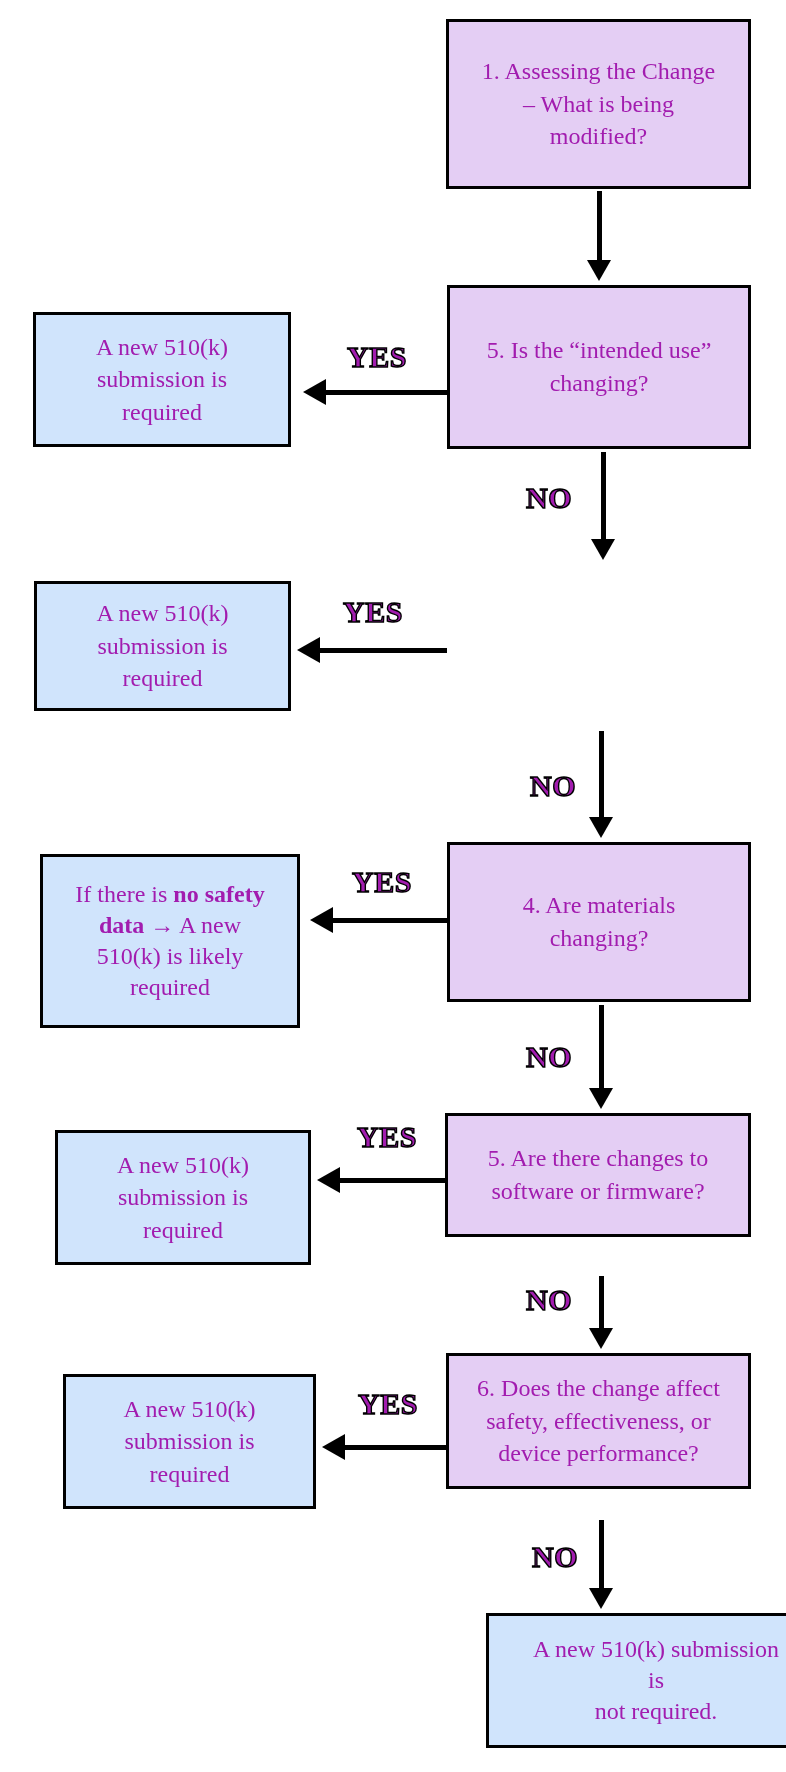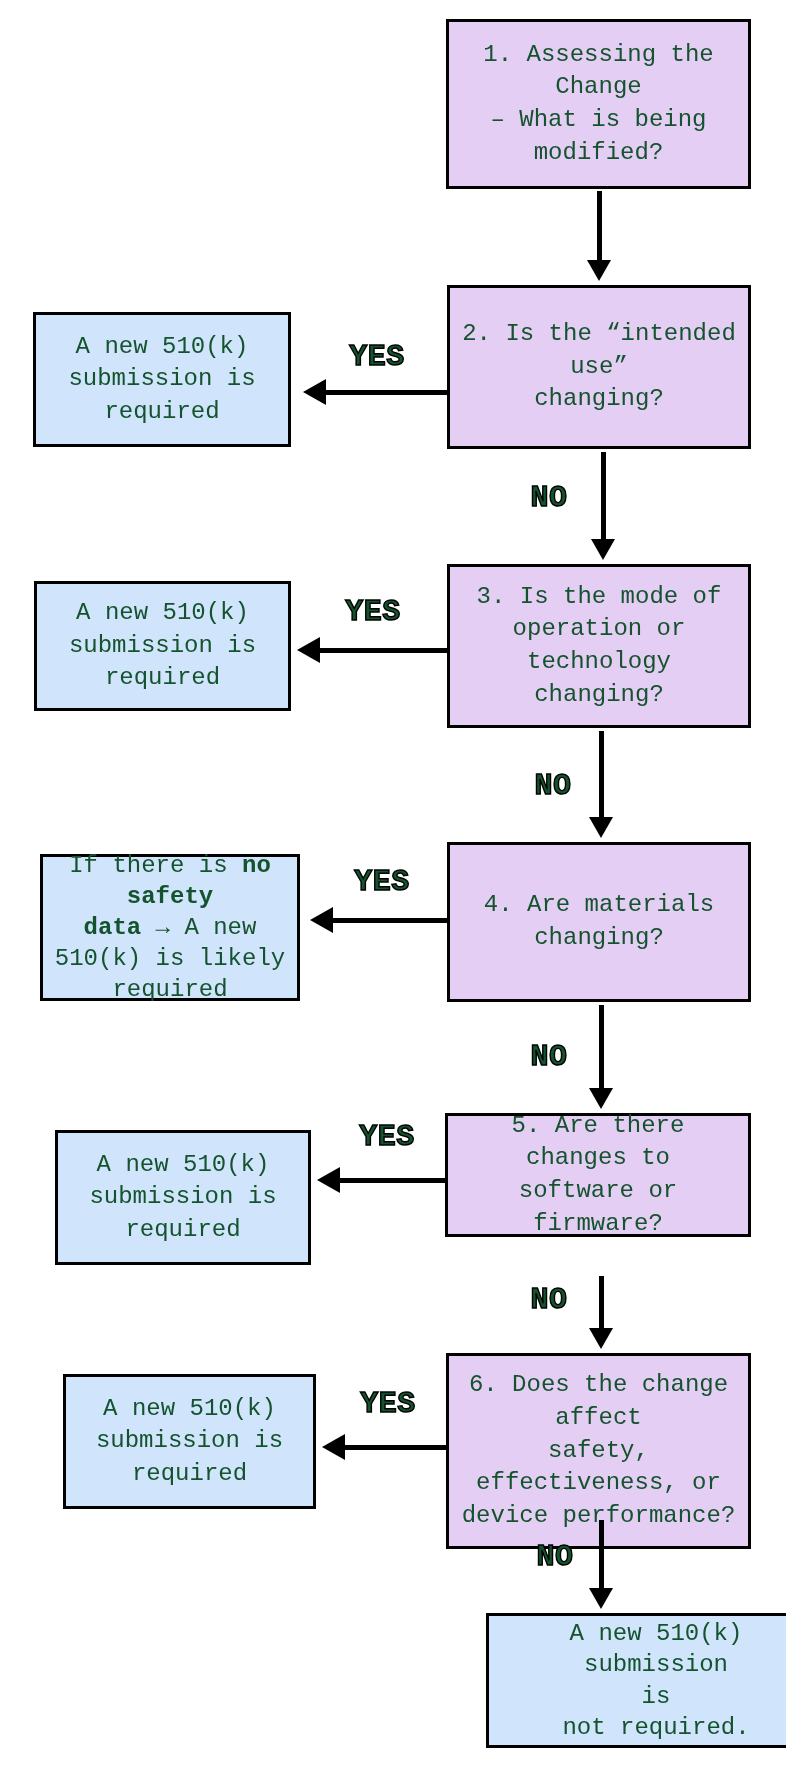--- a/index.html
+++ b/index.html
@@ -1,21 +1,21 @@
 <!DOCTYPE html>
 <html><head>
 <meta charset="utf-8">
 <style>
   html,body{margin:0;padding:0;background:#ffffff;}
   #stage{
     position:relative;
     width:786px;height:1772px;
     background:#ffffff;
-    font-family:Liberation Mono, monospace;
-    color:#14532d;
+    font-family:Liberation Serif, serif;
+    color:#a21caf;
     overflow:hidden;
   }
   .box{
     position:absolute;
     box-sizing:border-box;
     border:3px solid #000;
     display:flex;
     align-items:center;
     justify-content:center;
     text-align:center;
@@ -25,25 +25,25 @@
   }
   .box span{white-space:pre-line;}
   .q{background:#e4cef4;}
   .r{background:#d0e4fc;}
 
   #q1{left:446px;top:19px;width:305px;height:170px;}
   #q2{left:447px;top:285px;width:304px;height:164px;}
   #q3{left:447px;top:564px;width:304px;height:164px;}
   #q4{left:447px;top:842px;width:304px;height:160px;}
   #q5{left:445px;top:1113px;width:306px;height:124px;}
-  #q6{left:446px;top:1353px;width:305px;height:196px;}
+  #q6{left:446px;top:1353px;width:305px;height:136px;}
 
   #r2{left:33px;top:312px;width:258px;height:135px;}
   #r3{left:34px;top:581px;width:257px;height:130px;}
-  #r4{left:40px;top:854px;width:260px;height:147px;line-height:1.30;}
+  #r4{left:40px;top:854px;width:260px;height:174px;line-height:1.30;}
   #r5{left:55px;top:1130px;width:256px;height:135px;}
   #r6{left:63px;top:1374px;width:253px;height:135px;}
   #rf{left:446px;top:1613px;width:340px;height:135px;line-height:1.30;margin-left:40px;}
 
   
   .varrow{position:absolute;display:flex;flex-direction:column;align-items:center;width:24px;}
   .vshaft{width:5px;flex:1 1 auto;background:#000;}
   .vhead{width:0;height:0;border-left:12px solid transparent;border-right:12px solid transparent;border-top:21px solid #000;}
   #a1{left:587px;top:191px;height:90px;}
   #a2{left:591px;top:452px;height:108px;}
@@ -86,27 +86,22 @@
 <body>
 
 <div id="stage">
 
   <div class="box q" id="q1">
     <span>1. Assessing the Change
 – What is being
 modified?</span>
   </div>
   <div class="box q" id="q2">
-    <span>2. Is the “intended use”
+    <span>5. Is the “intended use”
 changing?</span>
-  </div>
-  <div class="box q" id="q3">
-    <span>3. Is the mode of
-operation or
-technology changing?</span>
   </div>
   <div class="box q" id="q4">
     <span>4. Are materials
 changing?</span>
   </div>
   <div class="box q" id="q5">
     <span>5. Are there changes to
 software or firmware?</span>
   </div>
   <div class="box q" id="q6">

